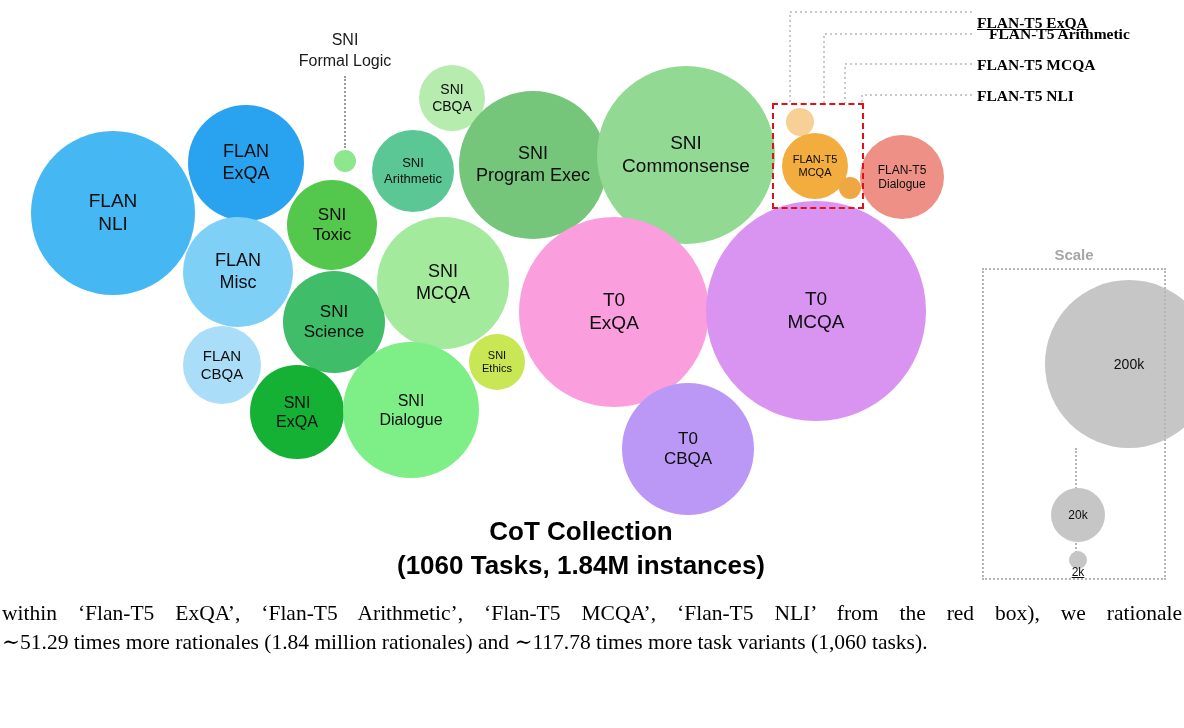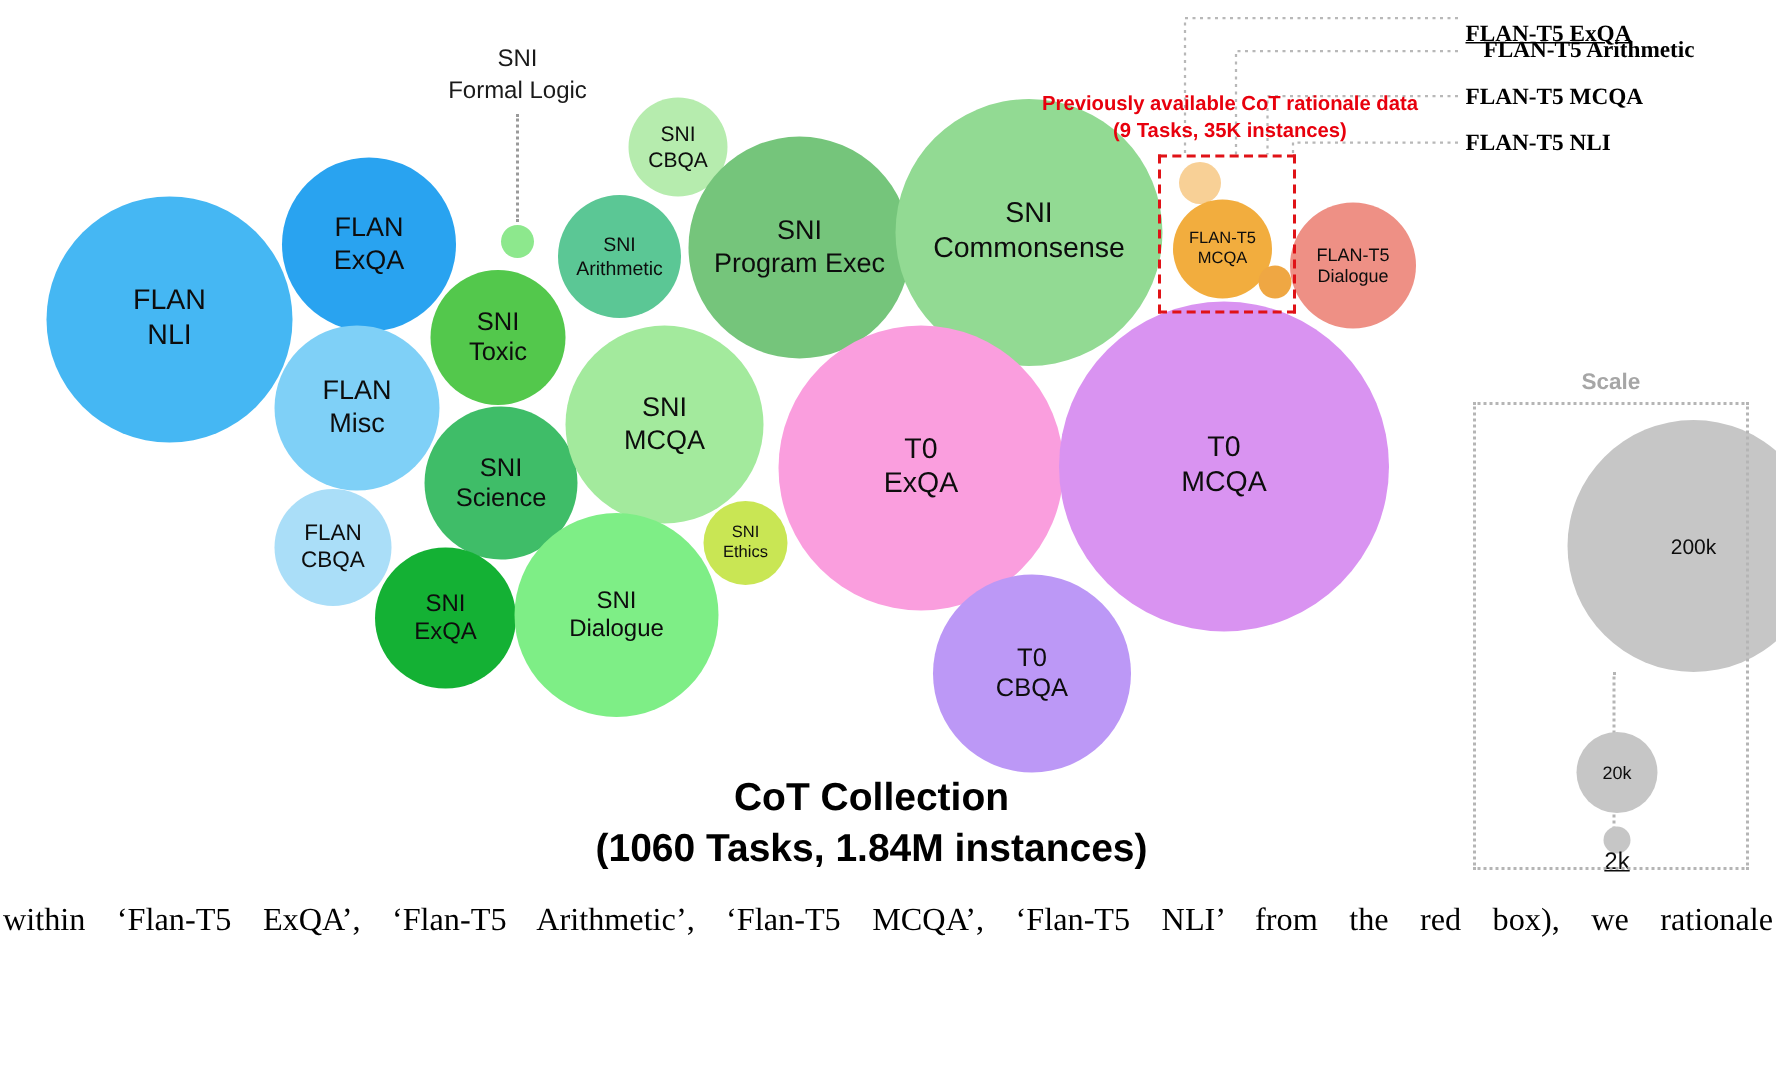--- a/index.html
+++ b/index.html
@@ -189,37 +189,33 @@
       <div class="circle" style="left: 860px; top: 135px; height: 84px; width: 84px; background: rgb(238, 144, 133);">
         <div class="circle-label" style="font-size: 12px;">FLAN-T5<br>Dialogue</div>
       </div>
       <div class="circle" style="left: 1045px; top: 280px; height: 168px; width: 168px; background: rgb(198, 198, 198);">
         <div class="circle-label" style="font-size: 14px;">200k</div>
       </div>
       <div class="circle" style="left: 1051px; top: 488px; height: 54px; width: 54px; background: rgb(198, 198, 198);">
         <div class="circle-label" style="font-size: 12px;">20k</div>
       </div>
       <div class="circle" style="left: 1069px; top: 551px; height: 18px; width: 18px; background: rgb(198, 198, 198);">
-        <div class="circle-label below" style="font-size: 16px; text-decoration: underline;">2k</div>
+        <div class="circle-label below" style="font-size: 12px; text-decoration: underline;">2k</div>
       </div>
     </div>
 
   <svg id="connector-svg" width="1184" height="728">
     <polyline points="972,12 790,12 790,103" fill="none" stroke="#b8b8b8" stroke-width="1.5" stroke-dasharray="2,3"></polyline>
     <polyline points="972,34 824,34 824,103" fill="none" stroke="#b8b8b8" stroke-width="1.5" stroke-dasharray="2,3"></polyline>
     <polyline points="972,64 845,64 845,103" fill="none" stroke="#b8b8b8" stroke-width="1.5" stroke-dasharray="2,3"></polyline>
     <polyline points="972,95 862,95 862,103" fill="none" stroke="#b8b8b8" stroke-width="1.5" stroke-dasharray="2,3"></polyline>
   </svg>
 
   <div id="red-box"></div>
 
-  <div id="red-annotation">
-    <div>Previously available CoT rationale data</div>
-    <div>(9 Tasks, 35K instances)</div>
-  </div>
 
   <div id="formal-logic-label">
     <div>SNI</div>
     <div>Formal Logic</div>
   </div>
 
   <div class="ft5-label" id="ft5-label-0">FLAN-T5 ExQA</div>
   <div class="ft5-label" id="ft5-label-1">FLAN-T5 Arithmetic</div>
   <div class="ft5-label" id="ft5-label-2">FLAN-T5 MCQA</div>
   <div class="ft5-label" id="ft5-label-3">FLAN-T5 NLI</div>
@@ -227,15 +223,16 @@
   <div id="scale-title">Scale</div>
   <div id="scale-box"></div>
 
   <div id="main-title">
     <div>CoT Collection</div>
     <div>(1060 Tasks, 1.84M instances)</div>
   </div>
 
   <div id="caption">
       <div class="caption-line jl"><span>within ‘Flan-T5 ExQA’, ‘Flan-T5 Arithmetic’, ‘Flan-T5 MCQA’, ‘Flan-T5 NLI’ from the red box), we rationale</span></div>
+      <div class="caption-line"><span>∼51.29 times more rationales (1.84 million rationales) and ∼117.78 times more task variants (1,060 tasks).</span></div>
     </div>
 
 </div>
 
 </body></html>

